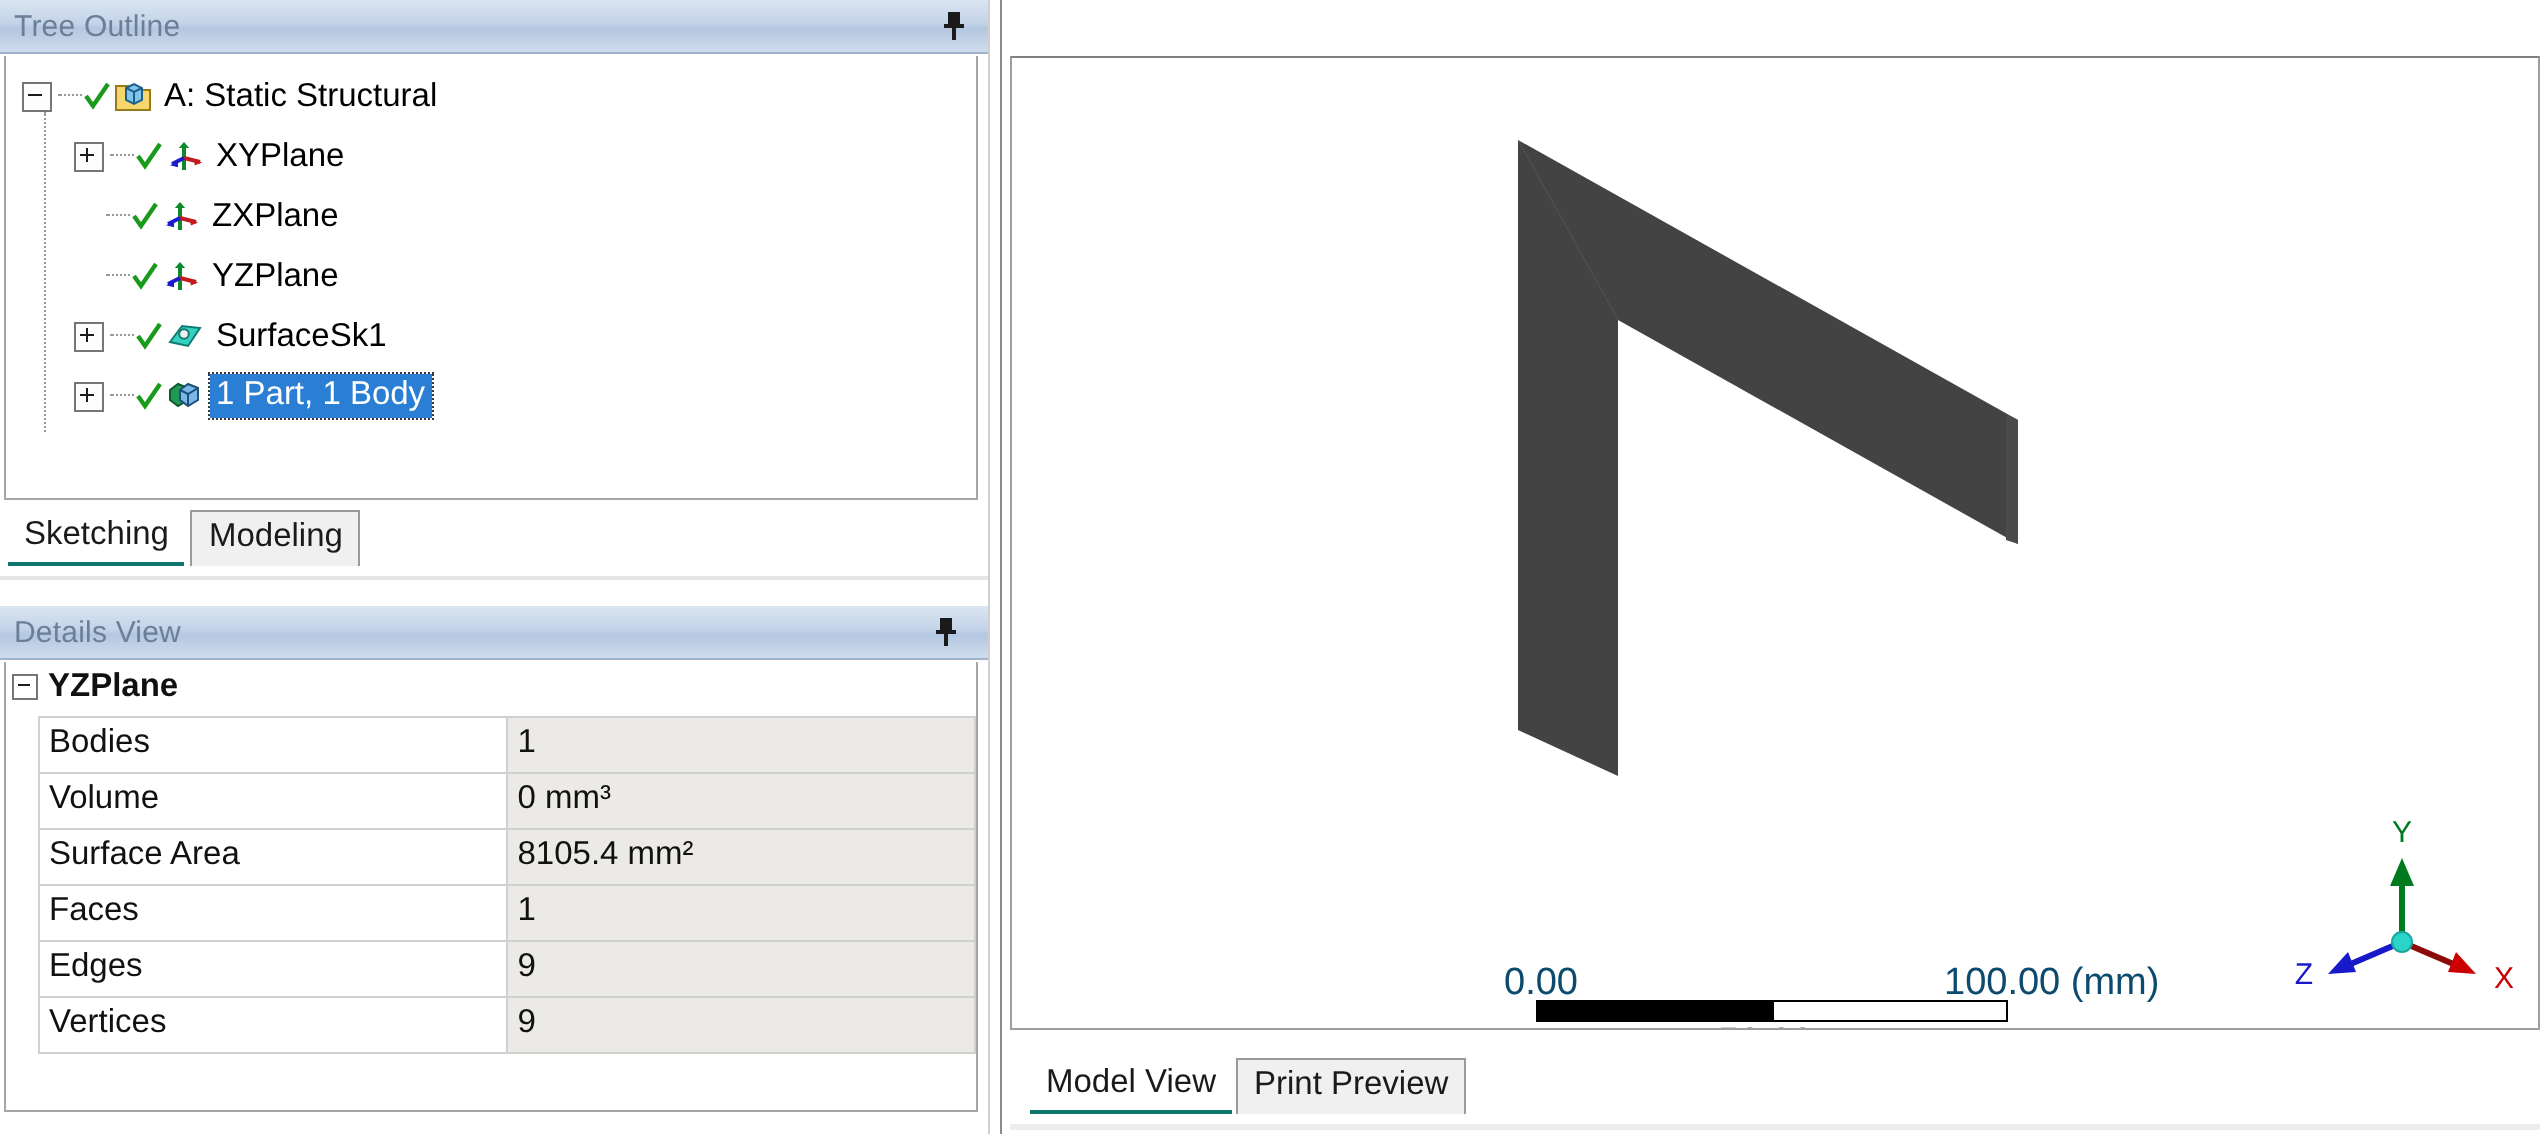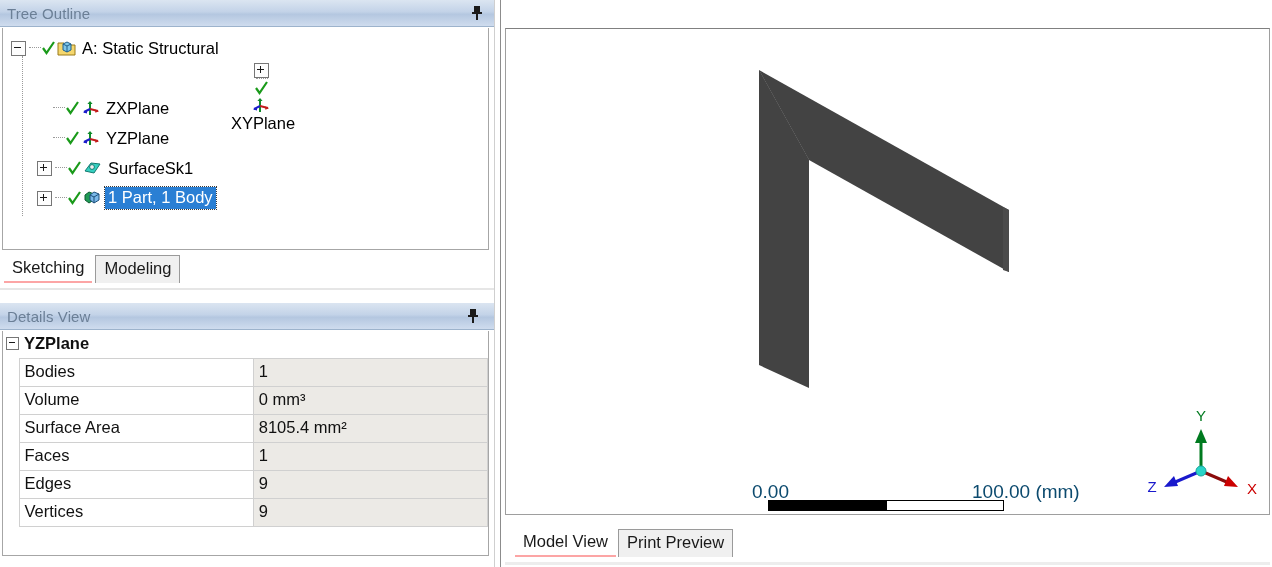--- a/index.html
+++ b/index.html
@@ -145,21 +145,21 @@
     border-bottom: none;
     padding: 3px 8px 5px 8px;
     color: #1a1a1a;
     box-sizing: border-box;
     white-space: nowrap;
     position: relative;
   }
   .tab.active {
     background: #ffffff;
     border: none;
-    border-bottom: 2px solid #fca5a5;
+    border-bottom: 2px solid #0f766e;
     padding: 3px 8px 4px 8px;
   }
   #left-tabs {
     left: 4px;
     top: 255px;
   }
   #left-tabs .tab:first-child { margin-right: 3px; }
   #left-tabs-underline {
     position: absolute;
     left: 0; top: 288px;
@@ -315,21 +315,21 @@
           <svg width="19" height="18" viewBox="0 0 19 18">
             <path d="M1 4 H7 L9 6 H18 V16 H1 Z" fill="#f5d76e" stroke="#9a7a18" stroke-width="1"></path>
             <path d="M6 5 L10 3 L14 5 V11 L10 13 L6 11 Z" fill="#7fc6e8" stroke="#1f5f8b" stroke-width="1"></path>
             <path d="M6 5 L10 7 L14 5" fill="none" stroke="#1f5f8b" stroke-width="1"></path>
             <path d="M10 7 V13" stroke="#1f5f8b" stroke-width="1"></path>
           </svg>
         </span>
         <span class="tree-label">A: Static Structural</span>
       </div>
 
-      <div class="tree-row" style="padding-left:34px;flex-direction:column;">
+      <div class="tree-row" style="padding-left:34px;">
         <span class="expander plus"></span>
         <span class="dots"></span>
         <span class="chk">
           <svg width="13" height="16" viewBox="0 0 13 16">
               <path d="M1 8 L4.5 13 L12 2" stroke="#1a9a1a" stroke-width="2.2" fill="none"></path>
             </svg>
         </span>
         <span class="ticon">
           <svg width="19" height="18" viewBox="0 0 19 18">
             <path d="M9 16 V3" stroke="#0f8a2a" stroke-width="2"></path>

